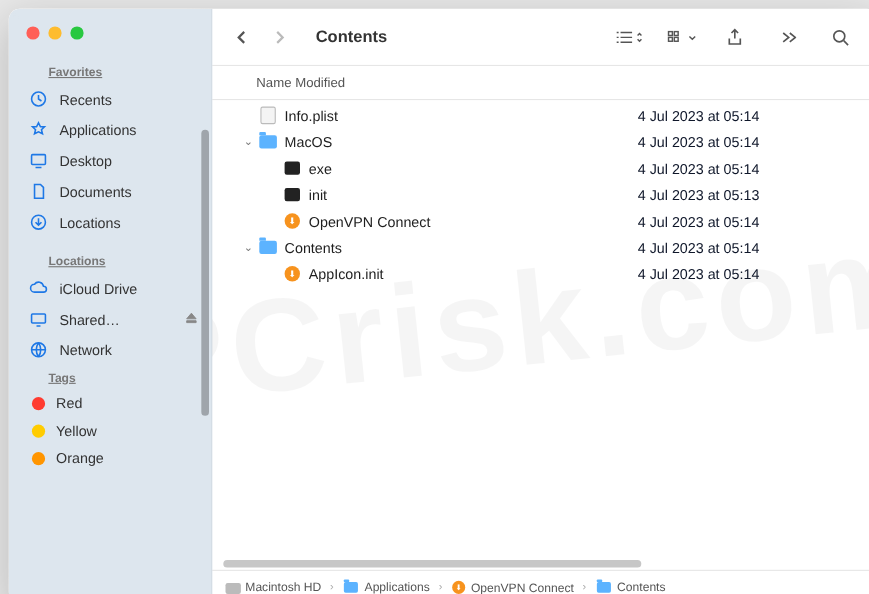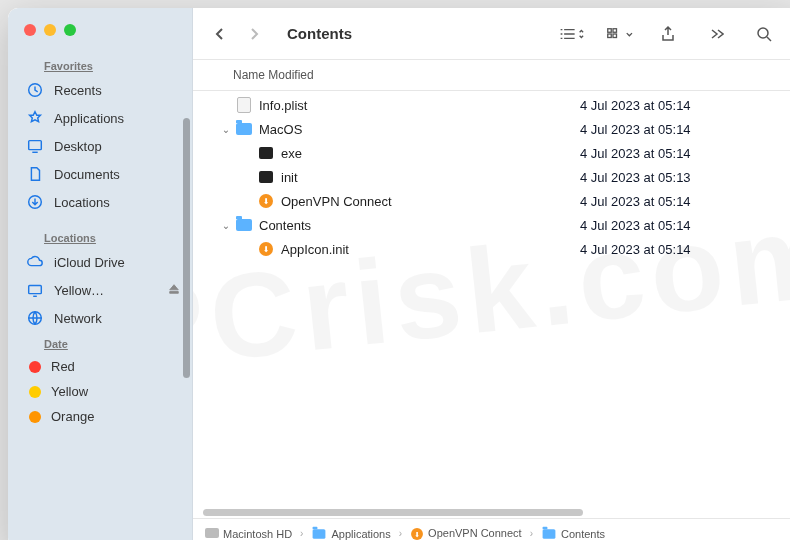--- a/index.html
+++ b/index.html
@@ -45,21 +45,21 @@
 .folder-icon { width:16px; height:12px; background:#5cb3ff; border-radius:2px; position:relative; }
 .folder-icon::before { content:""; position:absolute; top:-3px; left:0; width:6px; height:3px; background:#5cb3ff; border-radius:1px 1px 0 0; }
 .plist-icon { width:14px; height:16px; background:#f4f4f4; border:1px solid #bbb; border-radius:2px; position:relative; }
 .exec-icon { width:14px; height:12px; background:#222; border-radius:2px; }
 .app-icon { width:14px; height:14px; border-radius:50%; background:#f7931e; display:flex; align-items:center; justify-content:center; color:#fff; font-size:8px; }
 
 .bottom-scroll { height: 12px; display:flex; align-items:center; padding:0 10px; }
 .h-thumb { height:7px; width:380px; background:rgba(0,0,0,0.22); border-radius:4px; }
 
 .pathbar { height: 30px; border-top: 1px solid #e6e6e6; display: flex; align-items: center; padding: 0 12px; gap: 6px; font-size: 11px; color: #555; }
-.path-seg { display:flex; align-items:flex-start; gap:4px; }
+.path-seg { display:flex; align-items:flex-end; gap:4px; }
 .path-sep { color:#aaa; font-size:10px; margin: 0 2px;}
 .drive-icon { width:14px; height:10px; background:#bbb; border-radius:2px; }
 .watermark { position:absolute; left:48%; top:48%; transform:translate(-50%,-50%) rotate(-6deg); font-size:120px; font-weight:700; color:rgba(0,0,0,0.04); pointer-events:none; letter-spacing:6px; white-space:nowrap;}
 </style>
 </head>
 <body>
 
 <div class="window">
   <div class="body-area">
 
@@ -124,36 +124,36 @@
           </span>
         <span>iCloud Drive</span>
       </div>
       <div class="side-item">
         <span class="s-icon">
             <svg viewBox="0 0 20 20" width="18" height="18">
               <rect x="3" y="5" width="14" height="9" rx="1"></rect>
               <path d="M8 17h4"></path>
             </svg>
           </span>
-        <span>Yellow…</span>
+        <span>Shared…</span>
         <span class="eject"><svg viewBox="0 0 14 14" width="12" height="12" stroke="#888" fill="#888">
               <path d="M7 2l5 6H2z M2 10h10v2H2z"></path>
             </svg></span>
       </div>
       <div class="side-item">
         <span class="s-icon">
             <svg viewBox="0 0 20 20" width="18" height="18">
               <circle cx="10" cy="10" r="7"></circle>
               <path d="M3 10h14M10 3c3 4 3 10 0 14M10 3c-3 4-3 10 0 14"></path>
             </svg>
           </span>
         <span>Network</span>
       </div>
 
-      <div class="section-title tags-area">Date</div>
+      <div class="section-title tags-area">Tags</div>
       <div class="side-item">
         <span class="tag-dot" style="background:#ff3b30"></span>
         <span>Red</span>
       </div>
       <div class="side-item">
         <span class="tag-dot" style="background:#ffcc00"></span>
         <span>Yellow</span>
       </div>
       <div class="side-item">
         <span class="tag-dot" style="background:#ff9500"></span>

